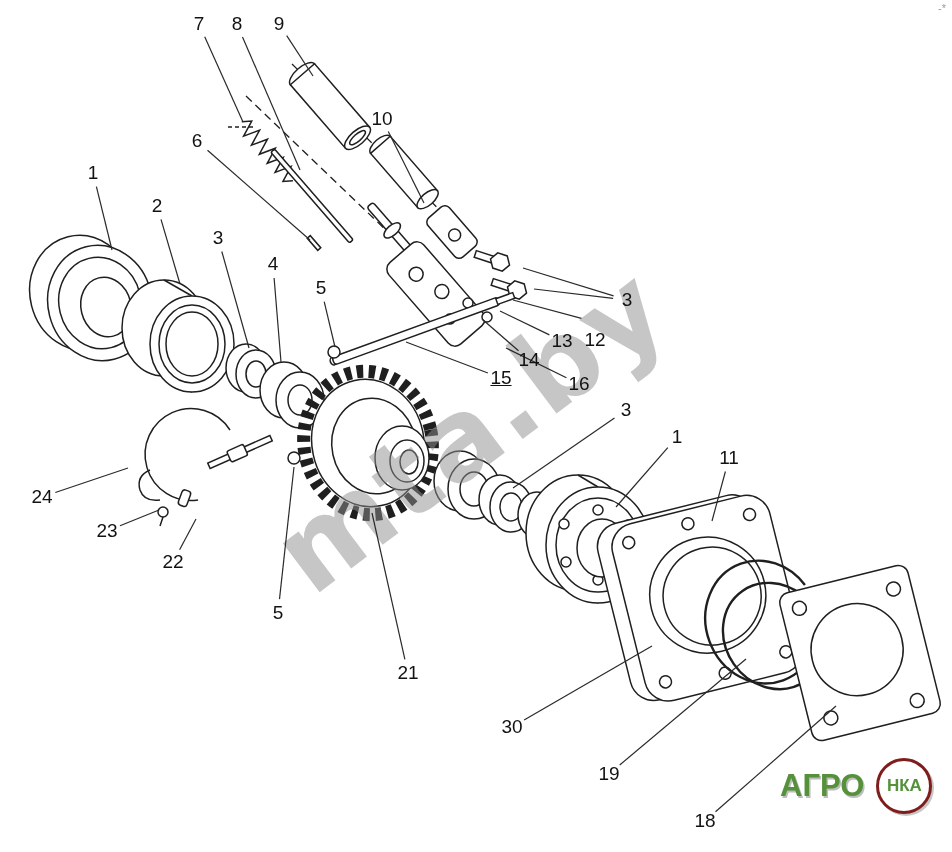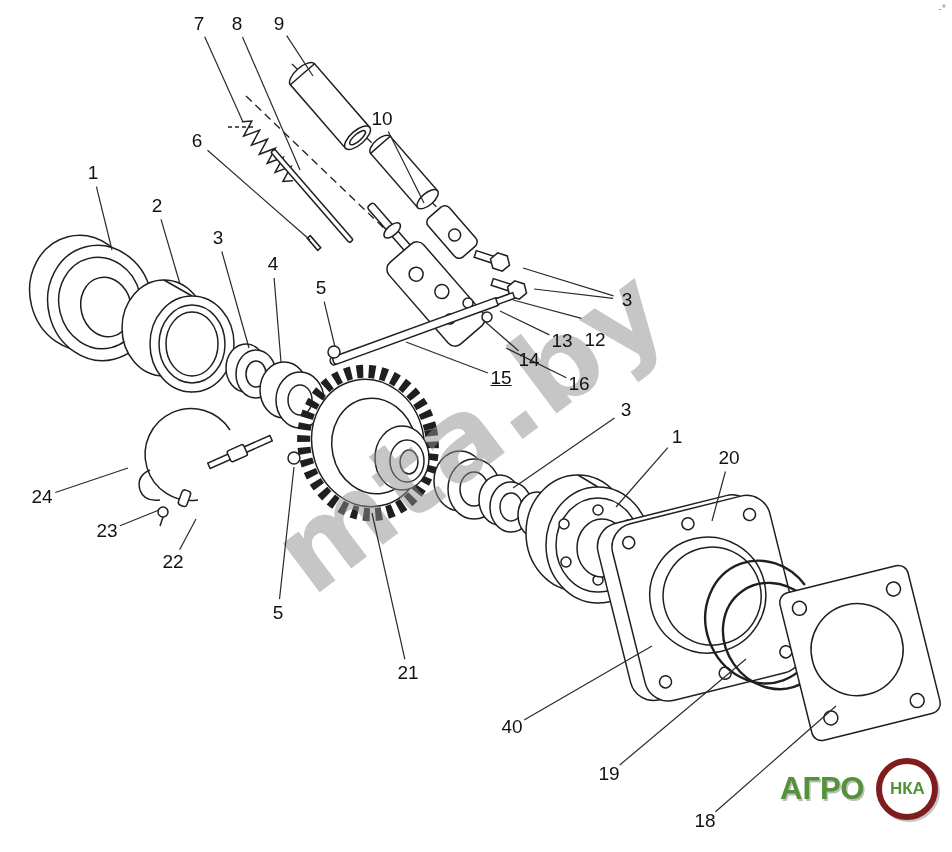--- a/index.html
+++ b/index.html
@@ -14,21 +14,21 @@
   #leader-svg line{stroke:#2a2a2a;stroke-width:1.2;}
   #callout-layer{position:absolute;left:0;top:0;width:100%;height:100%;pointer-events:none;}
   .callout{position:absolute;transform:translate(-50%,-50%);font-size:19px;color:#121212;
            font-family:"Liberation Sans",sans-serif;}
   .watermark{position:absolute;left:190px;top:350px;width:560px;height:160px;line-height:160px;
              text-align:center;font-size:112px;font-weight:bold;color:#8f8f8f;opacity:.5;
              transform:rotate(-37deg);font-family:"DejaVu Sans",sans-serif;letter-spacing:2px;}
   .logo{position:absolute;left:780px;top:758px;display:flex;align-items:center;gap:12px;}
   .logo-text{font-size:31px;font-weight:800;color:#55913b;text-shadow:1.5px 1.5px 0 #bdbdbd;
              font-family:"Liberation Sans",sans-serif;}
-  .logo-circle{width:50px;height:50px;border:6px solid #7f1d1d;border-radius:50%;
+  .logo-circle{width:50px;height:50px;border:3px solid #7f1d1d;border-radius:50%;
                display:flex;align-items:center;justify-content:center;background:#fff;
                box-shadow:2px 2px 0 #c6c6c6;font-size:17px;font-weight:800;color:#55913b;}
   .corner-mark{position:absolute;right:6px;top:2px;color:#9a9a9a;font-size:11px;}
 </style>
 </head>
 <body>
 
 <div id="stage">
 
   <svg id="drawing" width="952" height="852" viewBox="0 0 952 852">
@@ -245,27 +245,27 @@
       <div class="callout" style="left: 273px; top: 264px;">4</div>
       <div class="callout" style="left: 321px; top: 288px;">5</div>
       <div class="callout" style="left: 627px; top: 300px;">3</div>
       <div class="callout" style="left: 595px; top: 340px;">12</div>
       <div class="callout" style="left: 562px; top: 341px;">13</div>
       <div class="callout" style="left: 529px; top: 360px;">14</div>
       <div class="callout" style="left: 501px; top: 378px; text-decoration: underline;">15</div>
       <div class="callout" style="left: 579px; top: 384px;">16</div>
       <div class="callout" style="left: 626px; top: 410px;">3</div>
       <div class="callout" style="left: 677px; top: 437px;">1</div>
-      <div class="callout" style="left: 729px; top: 458px;">20</div>
+      <div class="callout" style="left: 729px; top: 458px;">11</div>
       <div class="callout" style="left: 42px; top: 497px;">24</div>
       <div class="callout" style="left: 107px; top: 531px;">23</div>
       <div class="callout" style="left: 173px; top: 562px; text-align: right;">22</div>
       <div class="callout" style="left: 278px; top: 613px;">5</div>
       <div class="callout" style="left: 408px; top: 673px;">21</div>
-      <div class="callout" style="left: 512px; top: 727px;">40</div>
+      <div class="callout" style="left: 512px; top: 727px;">30</div>
       <div class="callout" style="left: 609px; top: 774px;">19</div>
       <div class="callout" style="left: 705px; top: 821px;">18</div>
     </div>
 
   <div class="logo">
     <span class="logo-text">АГРО</span>
     <span class="logo-circle">НКА</span>
   </div>
 
   <span class="corner-mark">-*</span>

